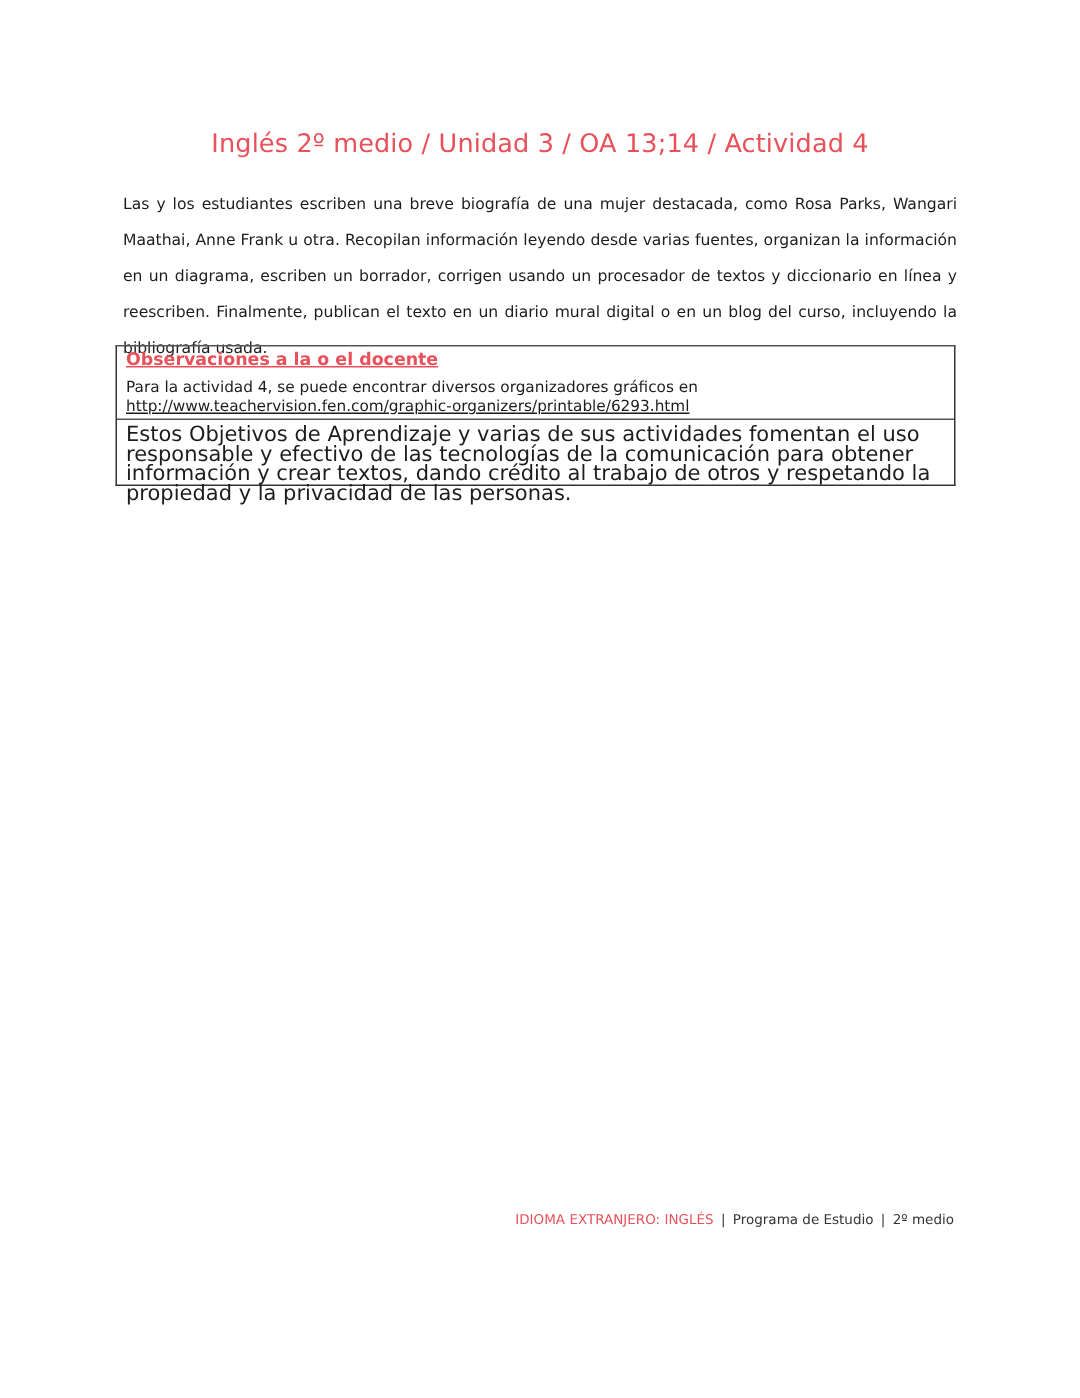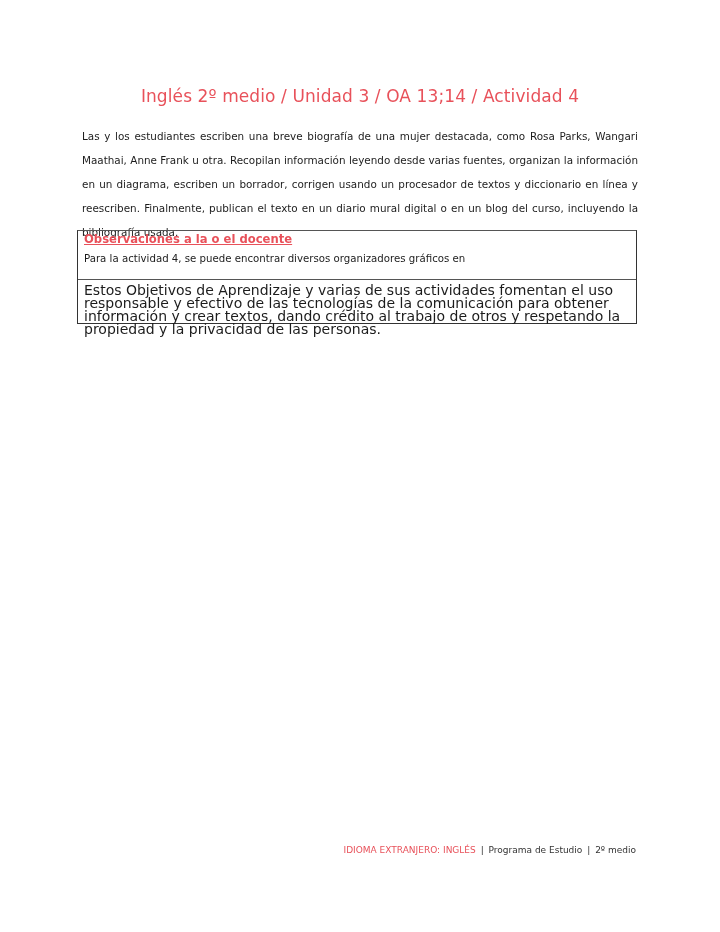--- a/index.html
+++ b/index.html
@@ -82,21 +82,21 @@
       position: absolute;
       top: 53px;
       left: 6px;
       width: 548px;
       font-size: 14px;
       line-height: 13px;
       color: #1c1c1c;
     }
     .footer {
       position: absolute;
-      top: 845px;
+      top: 809px;
       right: 84px;
       font-size: 9px;
       color: #333;
       white-space: nowrap;
     }
     .footer .subject {
       color: #e8515a;
     }
     .footer .sep {
       color: #333;
@@ -107,20 +107,21 @@
 <body>
 
 <div class="page-title">Inglés 2º medio / Unidad 3 / OA 13;14 / Actividad 4</div>
 
 <div class="intro">Las y los estudiantes escriben una breve biografía de una mujer destacada, como Rosa Parks, Wangari Maathai, Anne Frank u otra. Recopilan información leyendo desde varias fuentes, organizan la información en un diagrama, escriben un borrador, corrigen usando un procesador de textos y diccionario en línea y reescriben. Finalmente, publican el texto en un diario mural digital o en un blog del curso, incluyendo la bibliografía usada.</div>
 
 <div class="obs-box">
   <div class="obs-title">Observaciones a la o el docente</div>
   <div class="obs-para1">
     <span>Para la actividad 4, se puede encontrar diversos organizadores gráficos en</span><br>
+    <a class="obs-link">http://www.teachervision.fen.com/graphic-organizers/printable/6293.html</a>
   </div>
   <div class="obs-sep"></div>
   <div class="obs-para2">Estos Objetivos de Aprendizaje y varias de sus actividades fomentan el uso responsable y efectivo de las tecnologías de la comunicación para obtener información y crear textos, dando crédito al trabajo de otros y respetando la propiedad y la privacidad de las personas.</div>
 </div>
 
 <div class="footer">
   <span class="subject">IDIOMA EXTRANJERO: INGLÉS</span>
   <span class="sep">|</span>
   <span>Programa de Estudio</span>
   <span class="sep">|</span>

